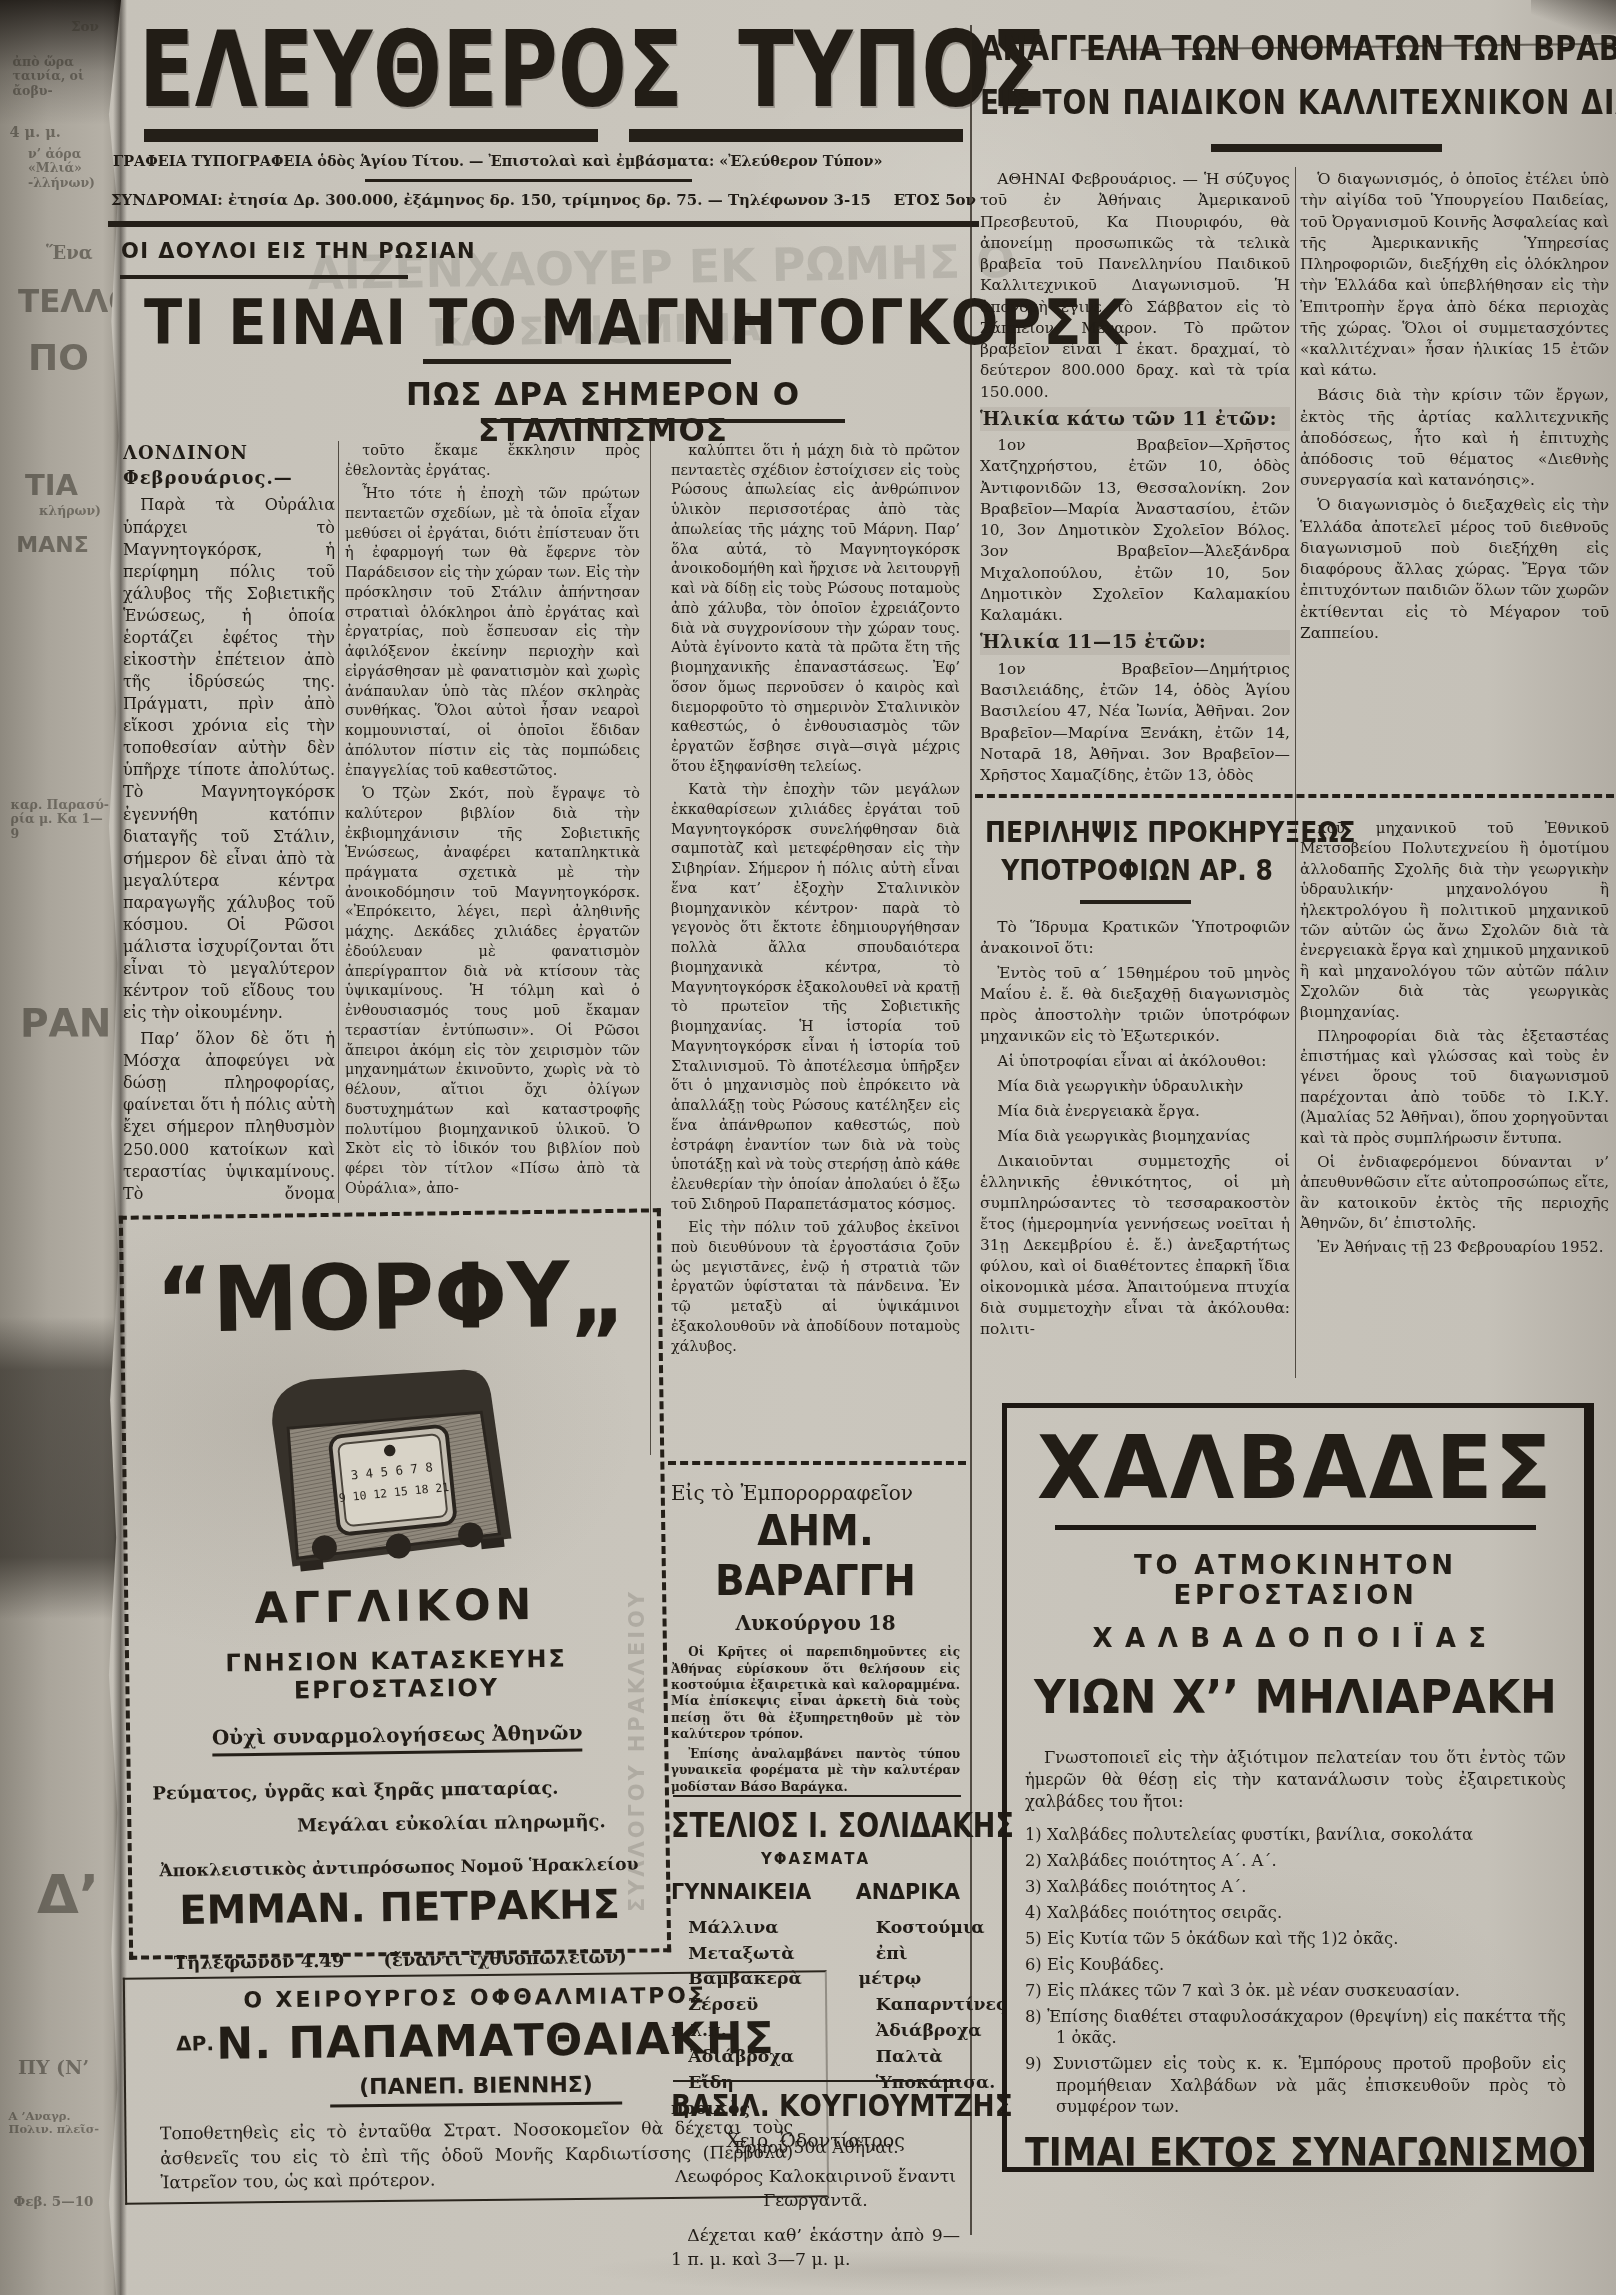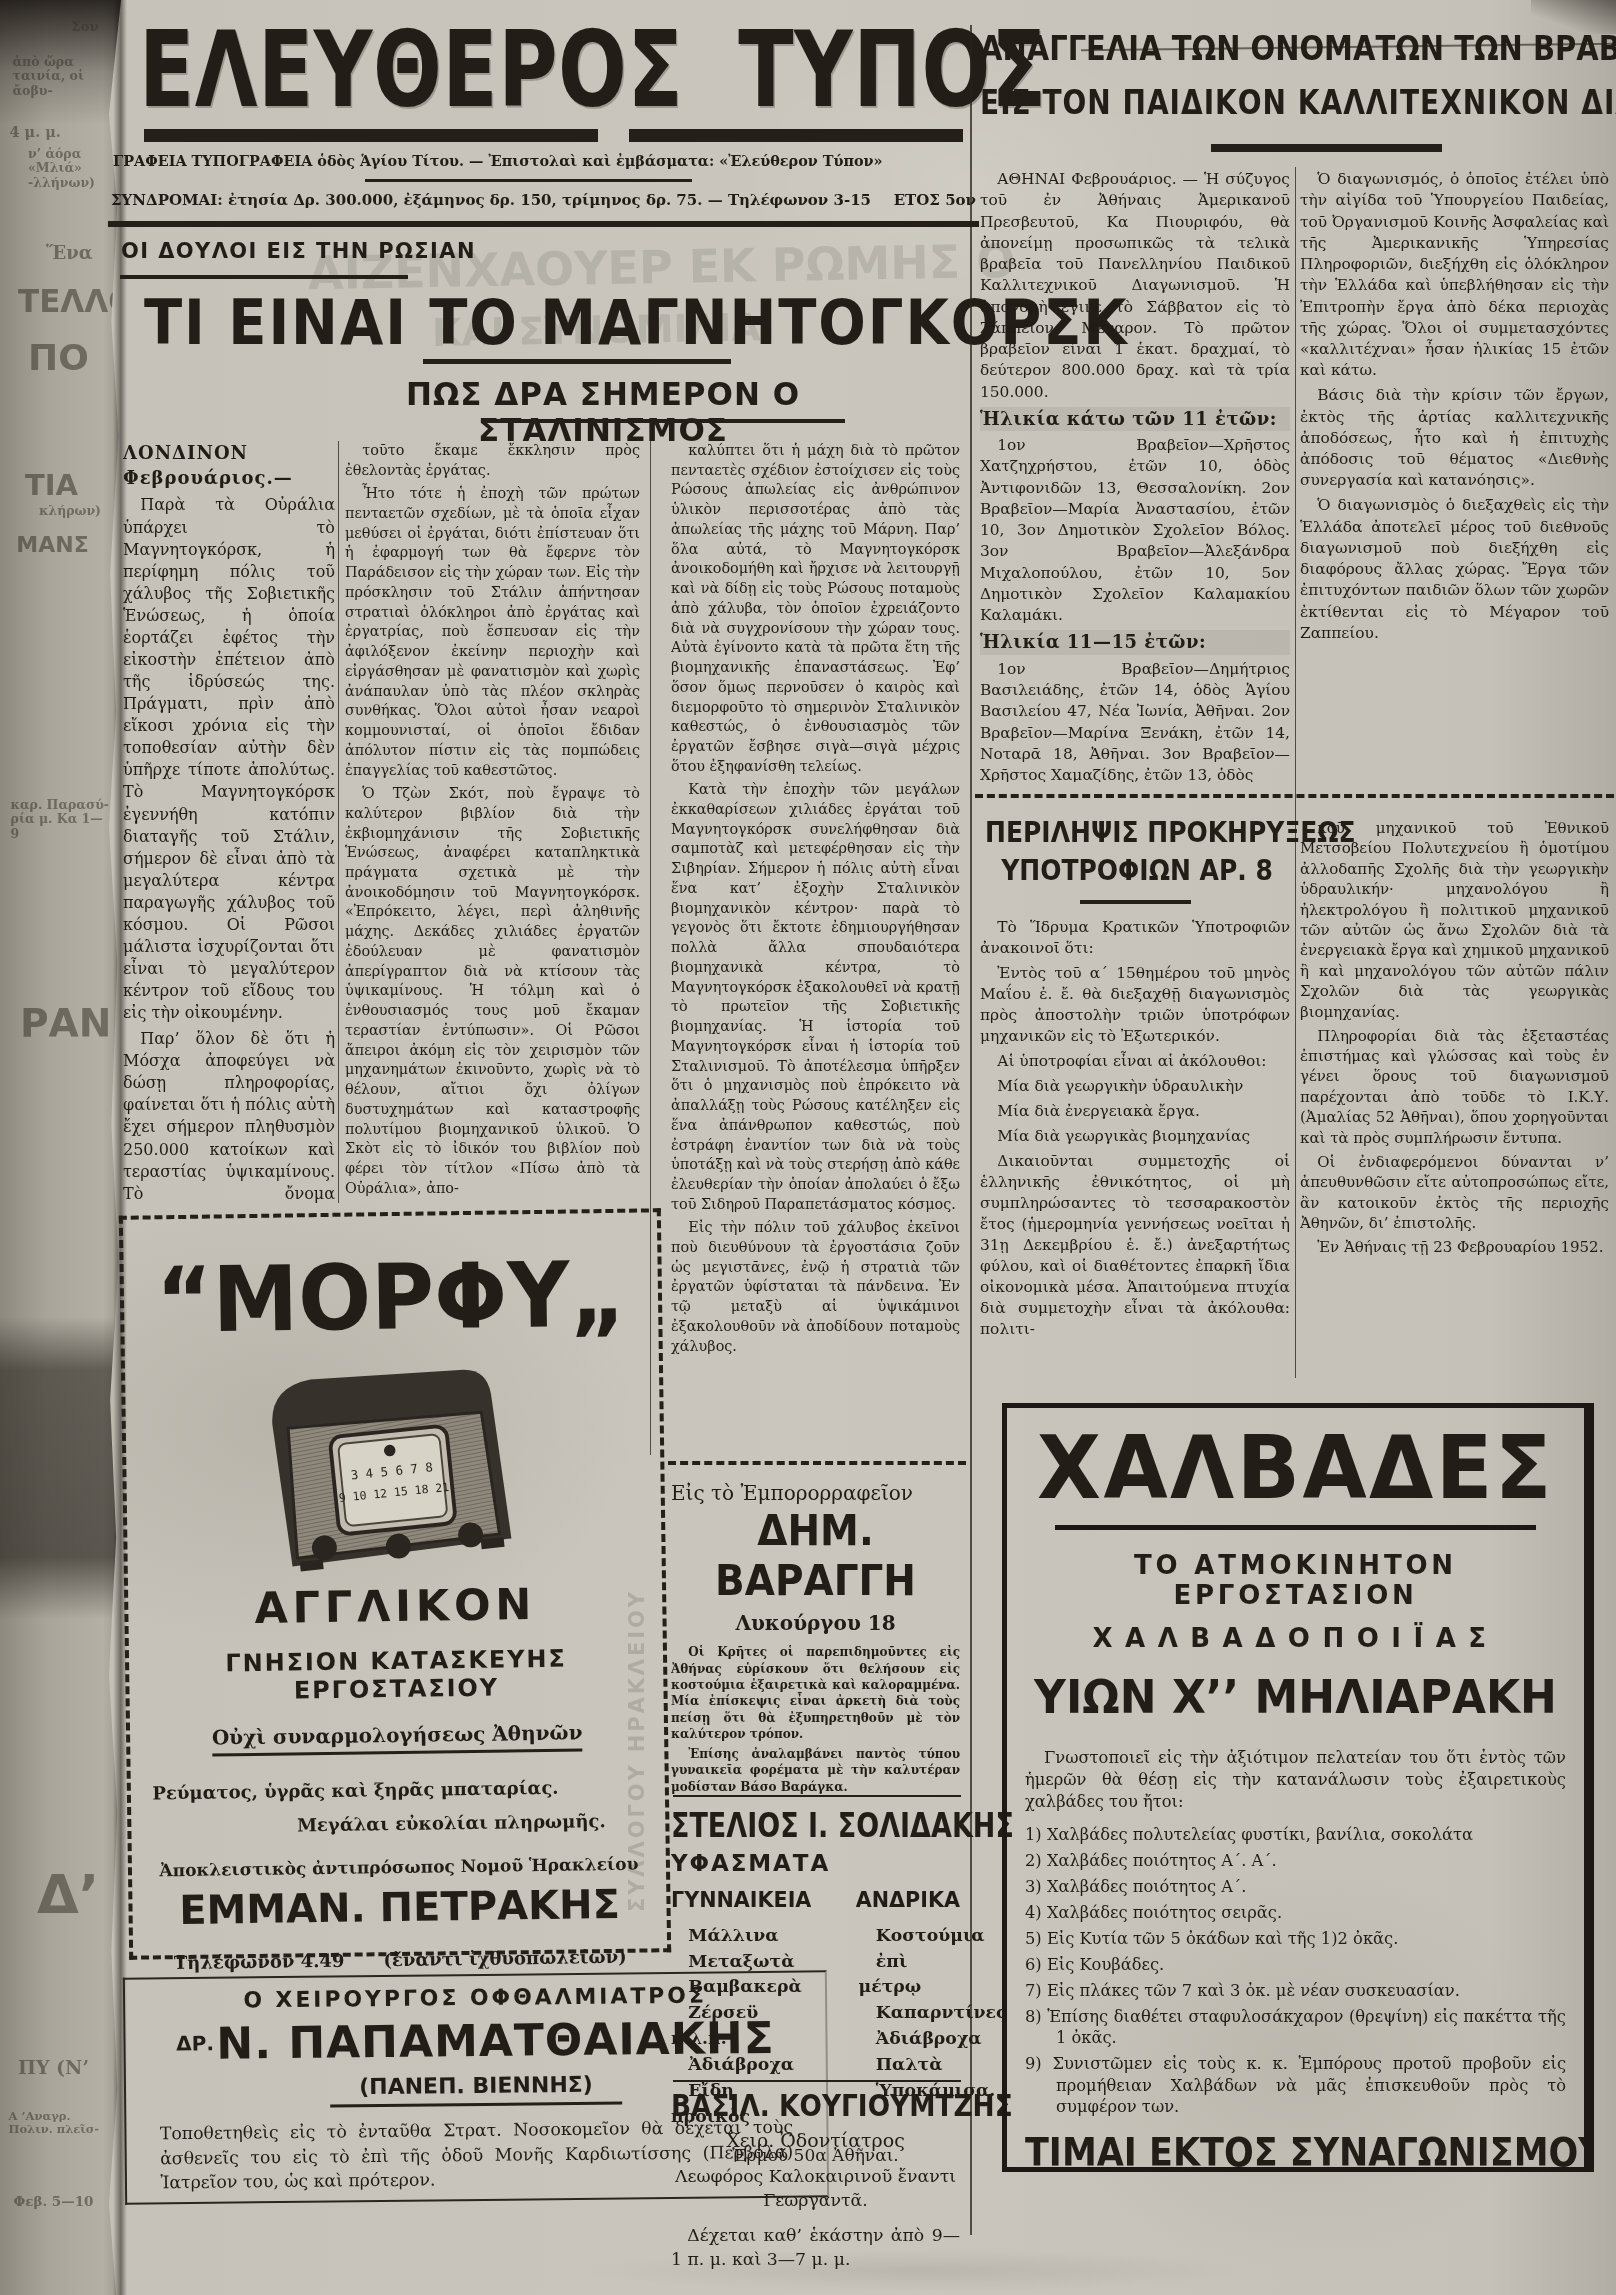--- a/index.html
+++ b/index.html
@@ -111,21 +111,21 @@
   
   #zig1 { left:668px; top:1461px; width:298px; }
   #varangi { left:671px; top:1481px; width:289px; }
   #varangi-intro { font-size:20px; }
   #varangi-name { text-align:center; font-size:39px; margin-top:4.8px; transform:scaleY(1.1); }
   #varangi-addr { text-align:center; font-size:20px; font-weight:bold; margin-top:11px; }
   #varangi-body { font-size:12px; line-height:1.36; margin-top:9.6px;font-weight:bold; }
   #rule-v1 { left:673px; top:1795px; width:288px; height:2.4px; }
   #solidakis { left:671px; top:1806px; width:289px; }
   #sol-name { text-align:center; font-size:27px; transform:scaleY(1.25); transform-origin:center top; white-space:nowrap; }
-  #sol-cat { font-size:23px; margin-top:12.5px; letter-spacing:1.9px; }
+  #sol-cat { text-align:center; font-size:15px; margin-top:12.5px; letter-spacing:1.9px; }
   #sol-cols { display:flex; margin-top:12.5px; }
   #sol-cols > div { width:50%; }
   .sol-head { font-family:"DejaVu Sans",sans-serif; font-weight:bold; font-size:20.7px; margin-bottom:10.6px; }
   .sol-items div { font-size:17.3px; font-weight:bold; line-height:1.5; }
   #sol-right { text-align:right; }
   #sol-right .sol-items div { text-align:left; padding-left:43px; }
   #sol-addr { text-align:center; font-size:17px; font-weight:normal; margin-top:15px; }
   #rule-v2 { left:673px; top:2080px; width:288px; height:2.4px; }
   #koug { left:671px; top:2090px; width:289px; }
   #koug-name { text-align:center; font-size:26.4px; transform:scaleY(1.15); white-space:nowrap; }

